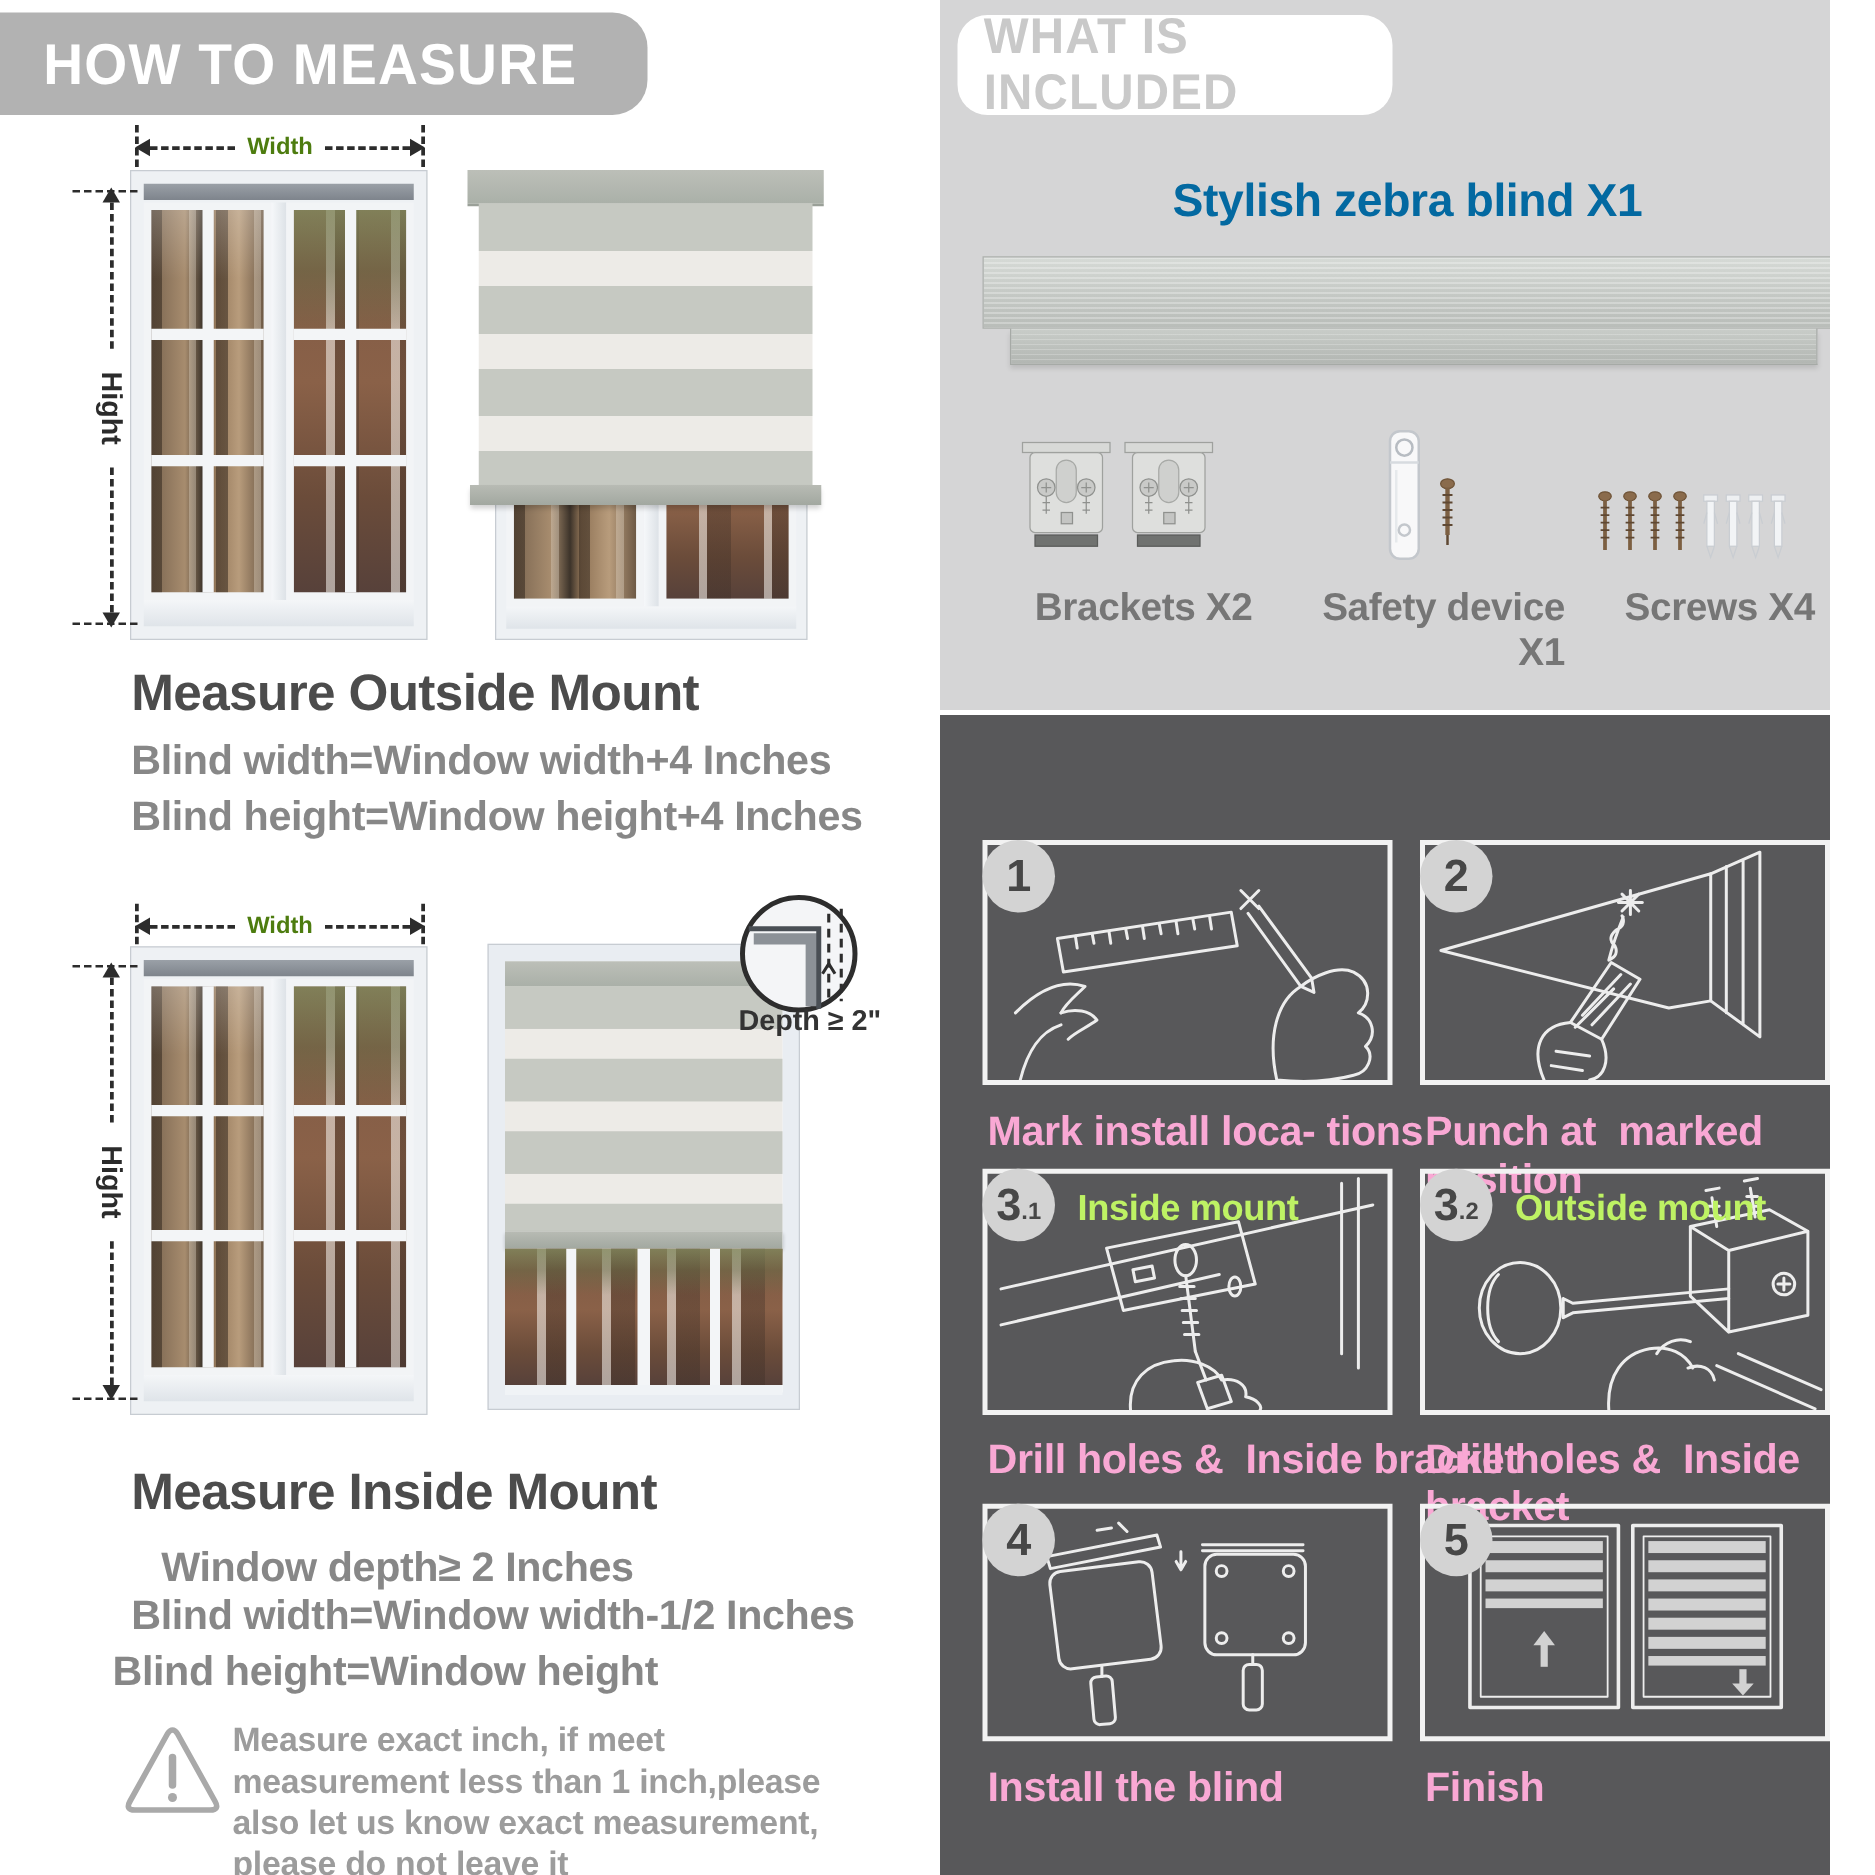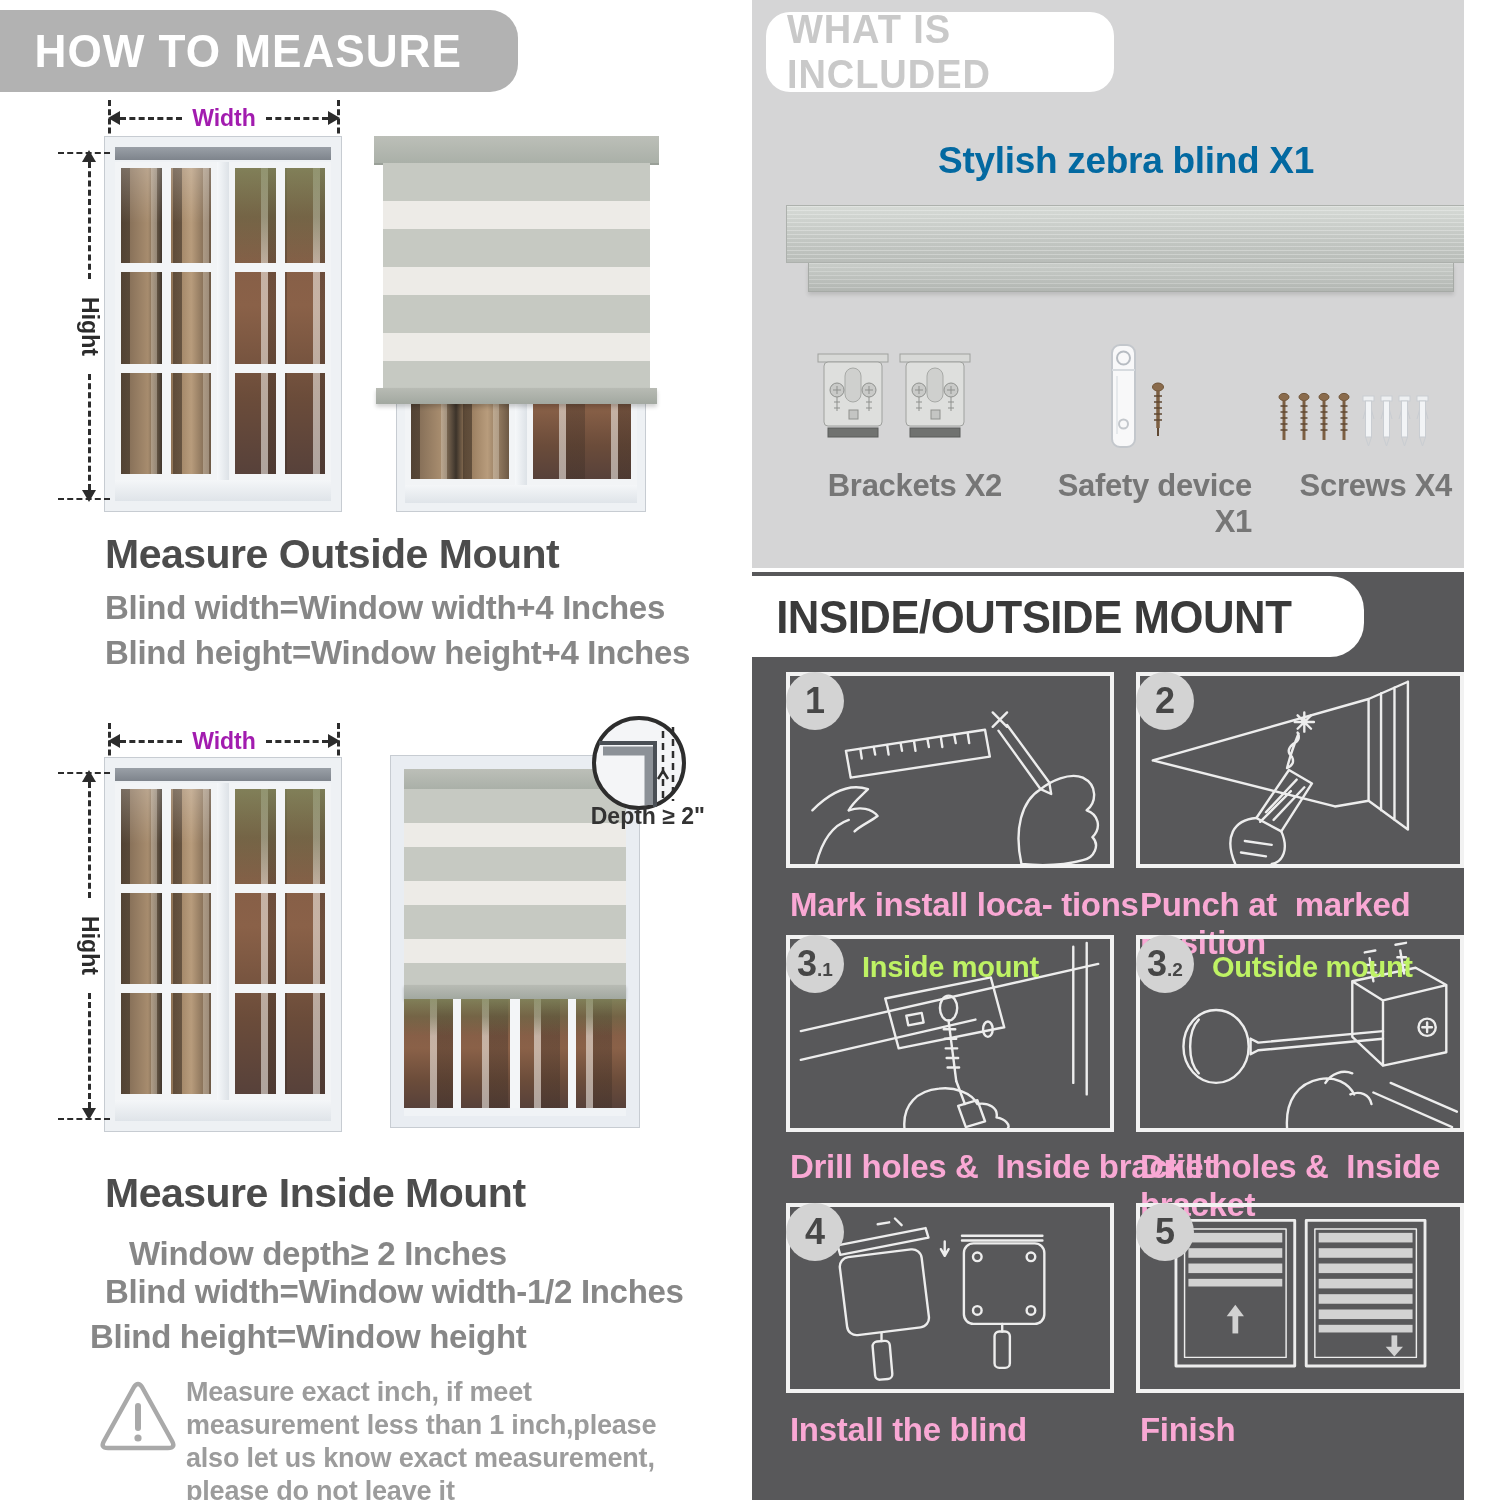--- a/index.html
+++ b/index.html
@@ -8,21 +8,21 @@
   .abs{position:absolute;}
 
   
   .badge-left{left:0;top:10px;width:518px;height:82px;background:#b2b2b2;border-radius:0 28px 28px 0;
               display:flex;align-items:center;}
   .badge-left span{color:#ffffff;font-size:46px;letter-spacing:1px;padding-left:36px;transform:scaleX(.96);transform-origin:left;}
 
   
   .warrow{display:flex;align-items:center;height:20px;}
   .warrow .dash{flex:1;border-top:3px dashed #2c2c2c;height:0;}
-  .warrow .lbl{font-size:23px;color:#a21caf;padding:0 10px;white-space:nowrap;}
+  .warrow .lbl{font-size:19px;color:#4d7c0f;padding:0 10px;white-space:nowrap;}
   .ah-l{width:0;height:0;border-top:7px solid transparent;border-bottom:7px solid transparent;border-right:12px solid #2c2c2c;}
   .ah-r{width:0;height:0;border-top:7px solid transparent;border-bottom:7px solid transparent;border-left:12px solid #2c2c2c;}
   .vguide{position:absolute;width:0;border-left:3px dashed #2c2c2c;}
   .harrow{display:flex;flex-direction:column;align-items:center;width:30px;}
   .harrow .vdash{width:0;border-left:3px dashed #2c2c2c;flex:1;}
   .harrow .lbl{font-size:23px;color:#2b2b2b;transform:rotate(90deg);white-space:nowrap;margin:34px 0;}
   .av-t{width:0;height:0;border-left:7px solid transparent;border-right:7px solid transparent;border-bottom:12px solid #2c2c2c;}
   .av-b{width:0;height:0;border-left:7px solid transparent;border-right:7px solid transparent;border-top:12px solid #2c2c2c;}
   .htick{position:absolute;width:52px;border-top:2.5px dashed #2c2c2c;}
 
@@ -319,23 +319,20 @@
         <path d="M5.5,16 l-2.5,9 M11.5,16 l2.5,9 M5.5,43 L8.5,52 L11.5,43" fill="none" stroke="#c9cdd2"></path>
       </g>
     </svg>
 
     <div class="item-label" style="left:38px;width:212px;">Brackets X2</div>
     <div class="item-label" style="left:268px;width:232px;">Safety device X1</div>
     <div class="item-label" style="left:500px;width:200px;">Screws X4</div>
   </div>
 
   <div class="abs panel-bot">
-    <div class="iom-box">
-      <span>INSIDE/OUTSIDE MOUNT</span>
-    </div>
 
     <div class="stepbox" style="left:34px;top:100px;height:196px;">
       <svg viewBox="0 0 327 196">
         <g class="sketch">
           <path d="M55,78 L200,56 L205,84 L60,106 Z"></path>
           <path d="M70,76 l1.5,10 M84,74 l1.5,8 M98,72 l1.5,10 M112,70 l1.5,8 M126,68 l1.5,10 M140,66 l1.5,8 M154,64 l1.5,10 M168,62 l1.5,8 M182,60 l1.5,10"></path>
           <path d="M208,38 l15,15 M223,38 l-15,15"></path>
           <path d="M214,57 L258,118 M223,51 L267,111 M258,118 L269,123 L267,111"></path>
           <path d="M238,196 C230,160 238,130 258,118 C268,110 288,100 302,106 C318,114 316,132 306,140 C318,144 322,158 312,168 C320,176 314,190 302,192 C280,198 258,198 238,196"></path>
           <path d="M20,140 C40,120 60,112 78,118 C70,126 62,132 58,140"></path>

